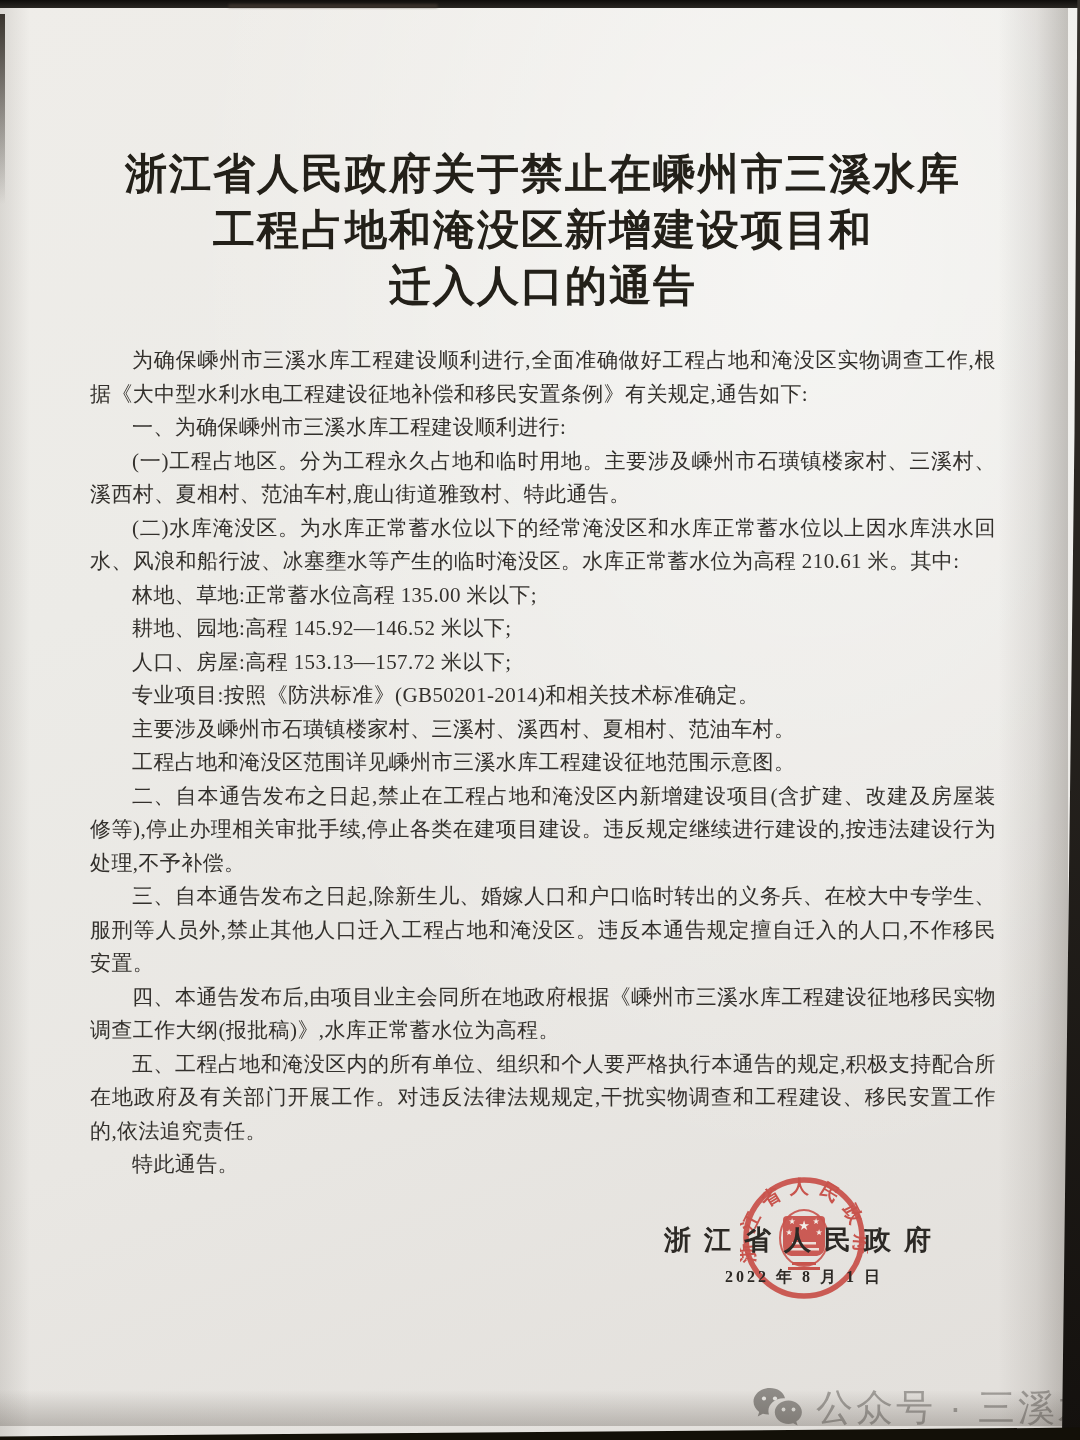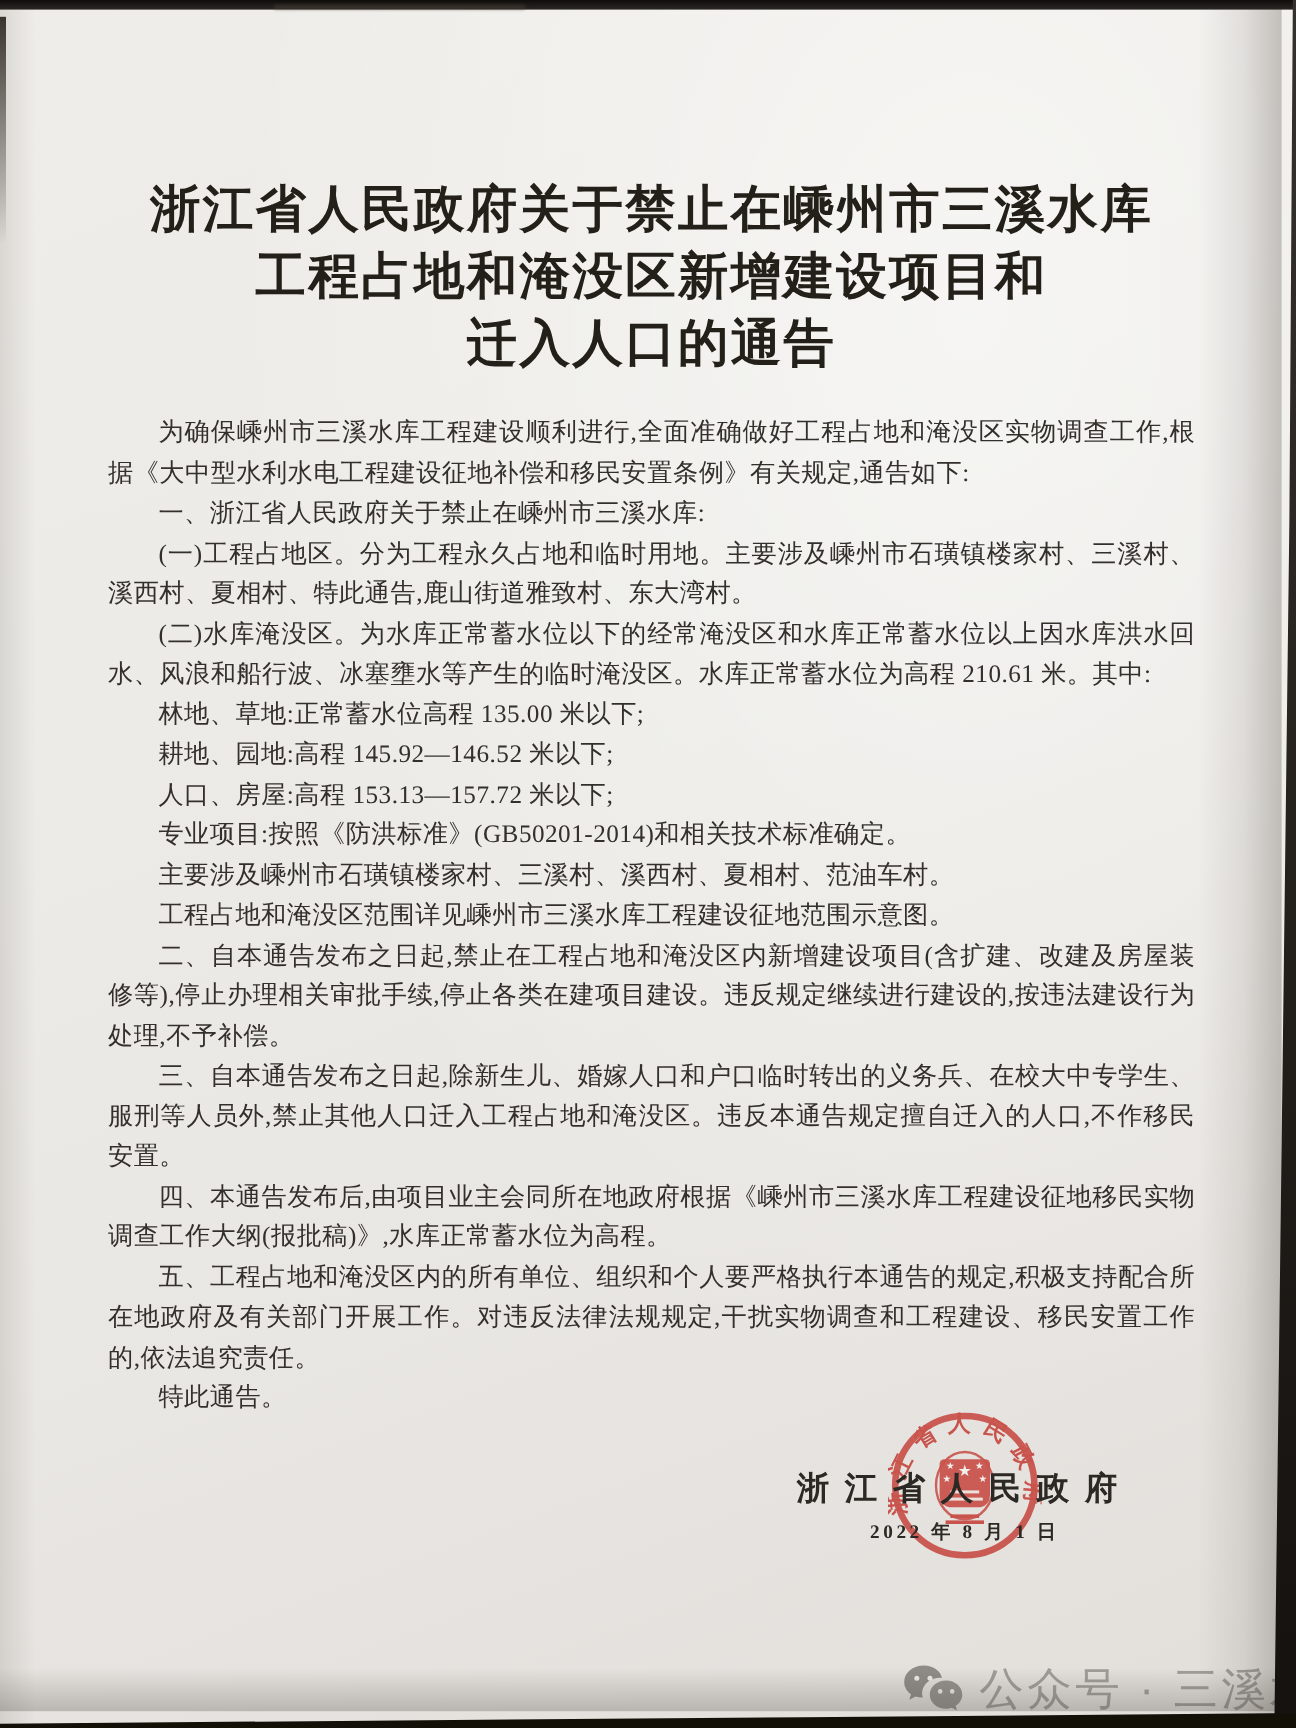--- a/index.html
+++ b/index.html
@@ -71,22 +71,22 @@
 
   <div class="sheet">
     <h1 class="title">
       <span>浙江省人民政府关于禁止在嵊州市三溪水库</span>
       <span>工程占地和淹没区新增建设项目和</span>
       <span>迁入人口的通告</span>
     </h1>
 
     <div class="body-text">
       <p>为确保嵊州市三溪水库工程建设顺利进行,全面准确做好工程占地和淹没区实物调查工作,根据《大中型水利水电工程建设征地补偿和移民安置条例》有关规定,通告如下:</p>
-      <p>一、浙江省人民政府关于禁止在嵊州市三溪水库:</p>
-      <p>(一)工程占地区。分为工程永久占地和临时用地。主要涉及嵊州市石璜镇楼家村、三溪村、溪西村、夏相村、特此通告,鹿山街道雅致村、东大湾村。</p>
+      <p>一、为确保嵊州市三溪水库工程建设顺利进行:</p>
+      <p>(一)工程占地区。分为工程永久占地和临时用地。主要涉及嵊州市石璜镇楼家村、三溪村、溪西村、夏相村、范油车村,鹿山街道雅致村、特此通告。</p>
       <p>(二)水库淹没区。为水库正常蓄水位以下的经常淹没区和水库正常蓄水位以上因水库洪水回水、风浪和船行波、冰塞壅水等产生的临时淹没区。水库正常蓄水位为高程 210.61 米。其中:</p>
       <p>林地、草地:正常蓄水位高程 135.00 米以下;</p>
       <p>耕地、园地:高程 145.92—146.52 米以下;</p>
       <p>人口、房屋:高程 153.13—157.72 米以下;</p>
       <p>专业项目:按照《防洪标准》(GB50201-2014)和相关技术标准确定。</p>
       <p>主要涉及嵊州市石璜镇楼家村、三溪村、溪西村、夏相村、范油车村。</p>
       <p>工程占地和淹没区范围详见嵊州市三溪水库工程建设征地范围示意图。</p>
       <p>二、自本通告发布之日起,禁止在工程占地和淹没区内新增建设项目(含扩建、改建及房屋装修等),停止办理相关审批手续,停止各类在建项目建设。违反规定继续进行建设的,按违法建设行为处理,不予补偿。</p>
       <p>三、自本通告发布之日起,除新生儿、婚嫁人口和户口临时转出的义务兵、在校大中专学生、服刑等人员外,禁止其他人口迁入工程占地和淹没区。违反本通告规定擅自迁入的人口,不作移民安置。</p>
       <p>四、本通告发布后,由项目业主会同所在地政府根据《嵊州市三溪水库工程建设征地移民实物调查工作大纲(报批稿)》,水库正常蓄水位为高程。</p>

